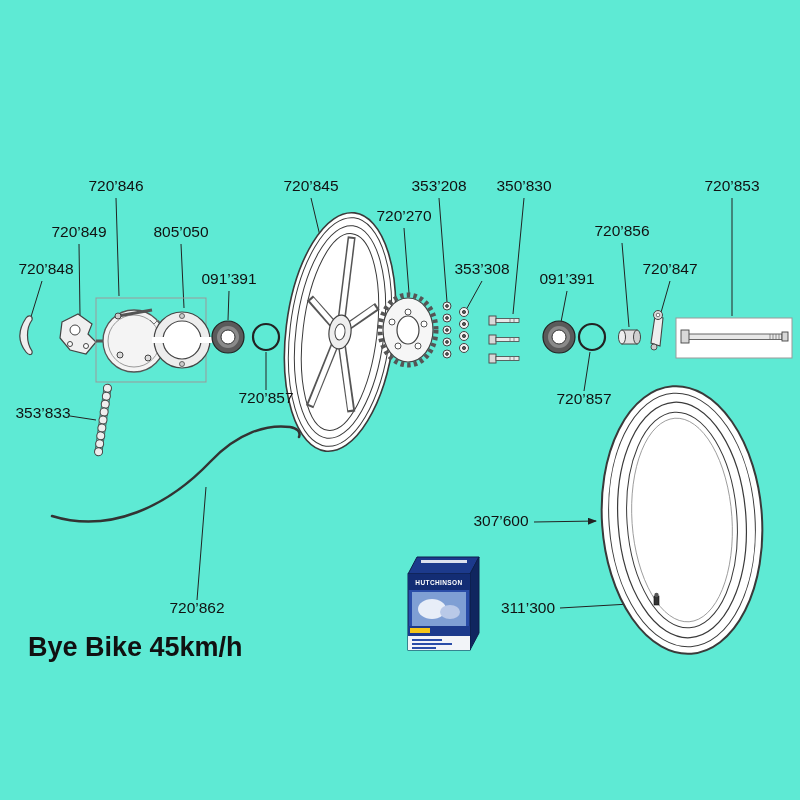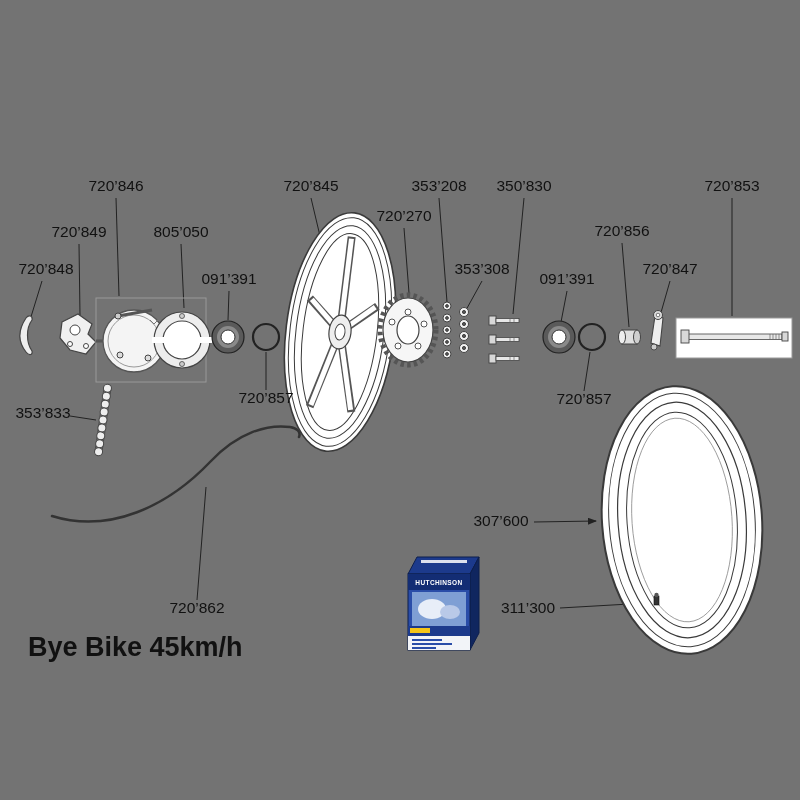--- a/index.html
+++ b/index.html
@@ -1,16 +1,16 @@
 <!DOCTYPE html>
 <html><head>
 <meta charset="utf-8">
 <style>
   html,body{margin:0;padding:0;background:#fff;}
-  .canvas{position:relative;width:800px;height:800px;background:#737373;overflow:hidden;
+  .canvas{position:relative;width:800px;height:800px;background:#5eead4;overflow:hidden;
           font-family:"Liberation Sans",sans-serif;}
   svg{display:block;}
   text{font-family:"Liberation Sans",sans-serif;fill:#111;}
   .part-label{font-size:15.5px;}
   .title-text{font-size:27px;font-weight:bold;}
   .brand-text{font-size:6.5px;font-weight:bold;fill:#ffffff;letter-spacing:0.4px;}
 </style>
 </head>
 <body>
 

